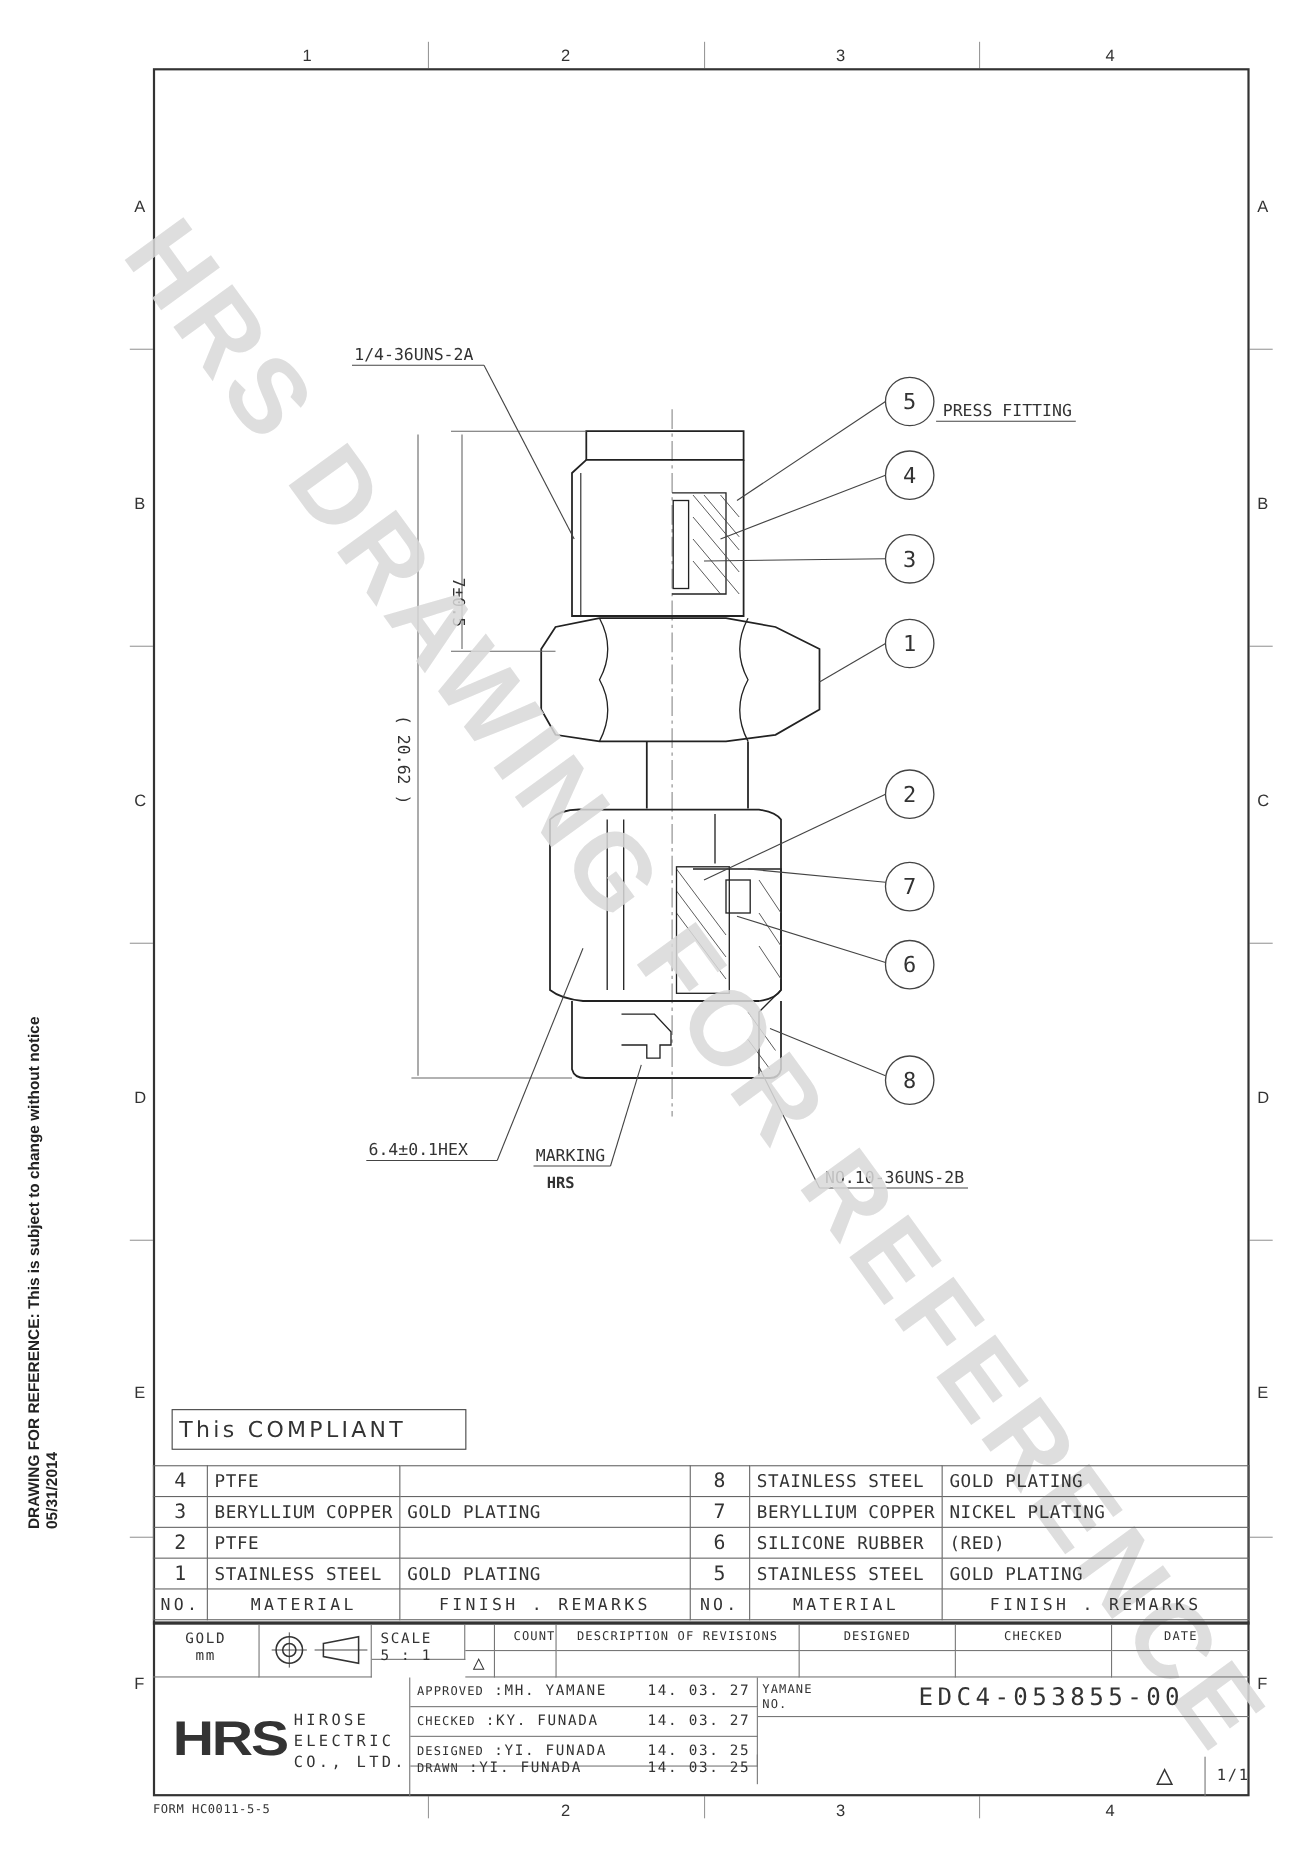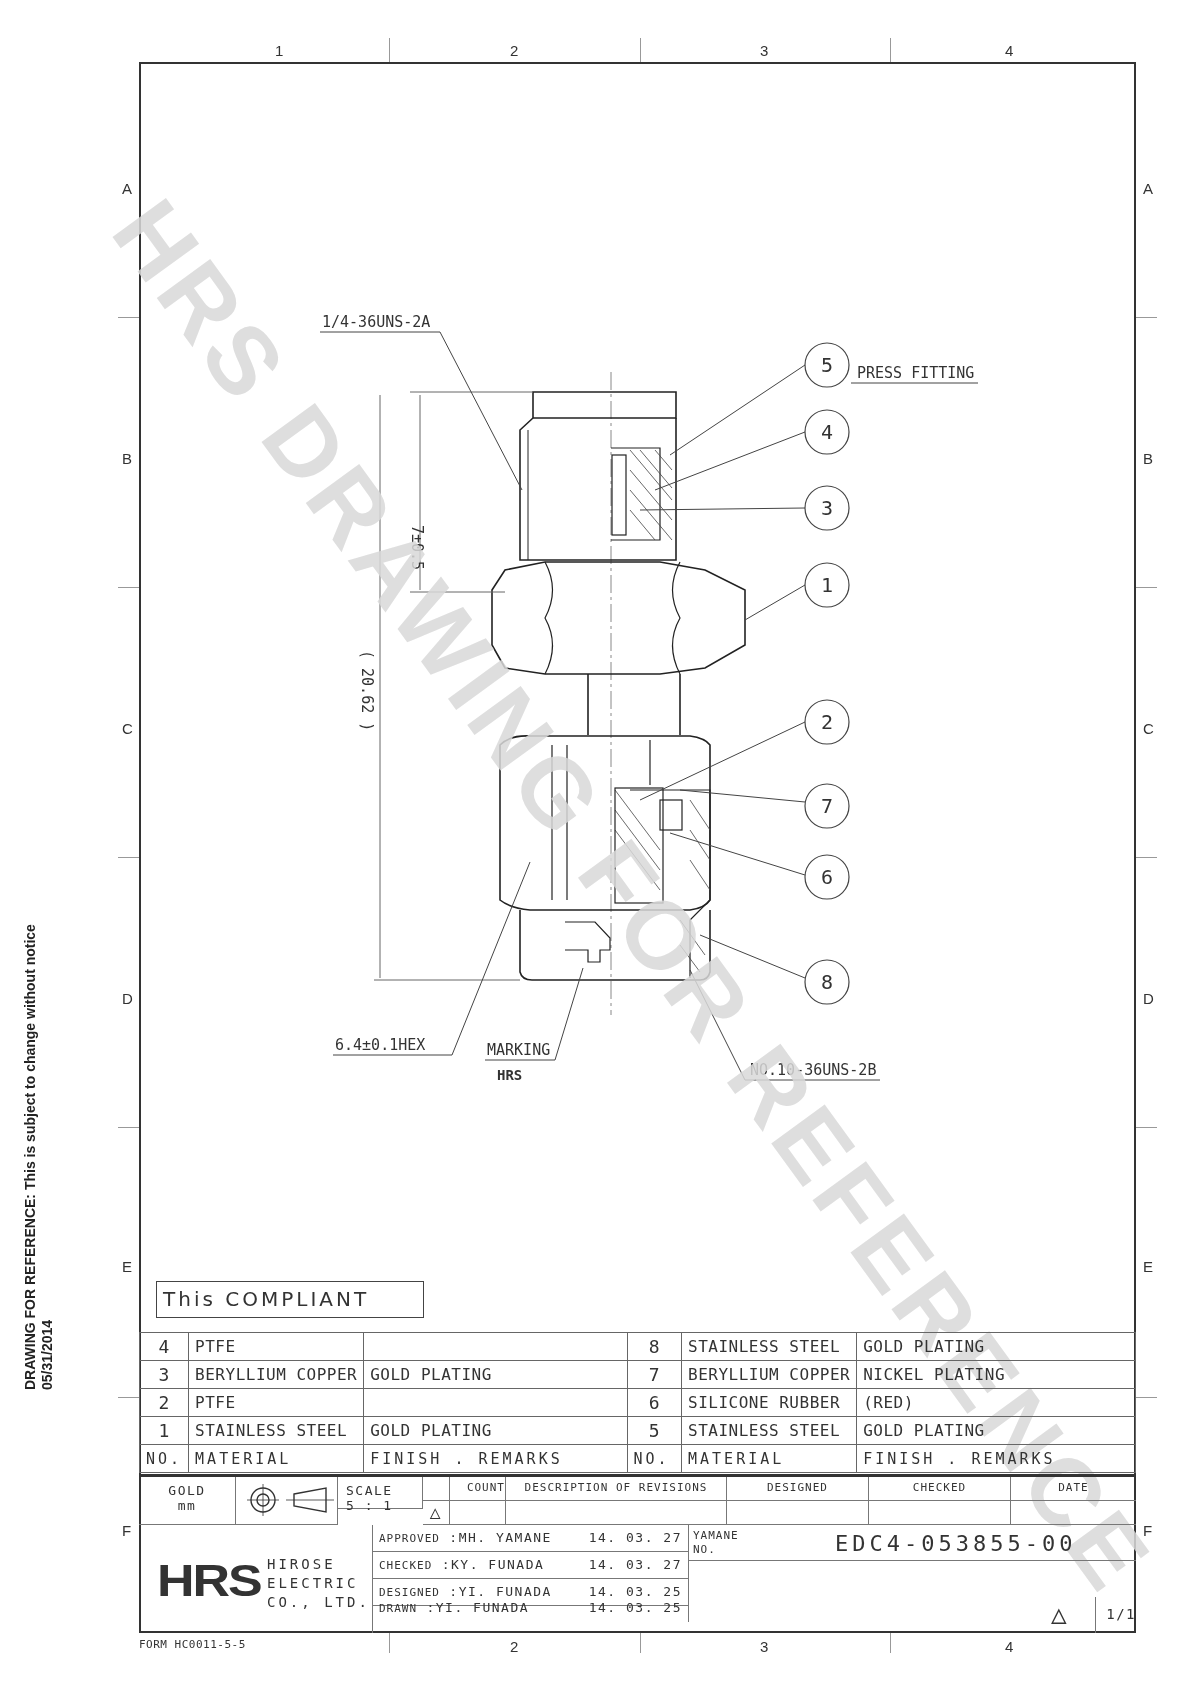--- a/index.html
+++ b/index.html
@@ -9,21 +9,21 @@
   .tick{position:absolute;background:#999;}
   .side-note{position:absolute;left:22px;top:1390px;transform:rotate(-90deg);transform-origin:left top;font-family:"Liberation Sans",sans-serif;font-weight:bold;font-size:14px;color:#222;white-space:nowrap;line-height:17px;}
   .watermark{position:absolute;left:180px;top:180px;font-family:"Liberation Sans",sans-serif;font-weight:bold;font-size:96px;color:#d9d9d9;transform:rotate(54deg);transform-origin:left top;white-space:nowrap;letter-spacing:6px;opacity:.85;pointer-events:none;}
   .drawing{position:absolute;left:139px;top:62px;width:997px;height:1210px;}
   .callout-text{font-family:"DejaVu Sans Mono",monospace;font-size:15px;fill:#333;}
   .rohs{position:absolute;left:156px;top:1281px;width:268px;height:37px;border:1.5px solid #444;box-sizing:border-box;font-family:"DejaVu Sans",sans-serif;font-size:20px;letter-spacing:3px;line-height:34px;padding-left:6px;color:#333;}
   table{border-collapse:collapse;}
   .bom{position:absolute;left:139px;top:1332px;width:997px;font-size:16px;}
   .bom td{border:1px solid #666;height:27px;padding:0 6px;white-space:nowrap;color:#333;letter-spacing:.5px;}
   .bom td.no{text-align:center;width:34px;font-size:18px;}
-  .bom tr.hdr td{letter-spacing:3px;font-size:15px;}
+  .bom tr.hdr td{text-align:center;letter-spacing:3px;font-size:15px;}
   .tb{position:absolute;left:139px;top:1474px;width:997px;height:159px;border-top:3px solid #333;box-sizing:border-box;}
   .cell{position:absolute;border-right:1px solid #777;border-bottom:1px solid #777;box-sizing:border-box;font-size:13px;letter-spacing:1.5px;color:#333;}
   .small{font-size:11px;letter-spacing:1px;}
   .big{font-size:22px;letter-spacing:4px;}
   .logo{position:absolute;font-family:"Liberation Sans",sans-serif;font-weight:bold;font-size:52px;letter-spacing:-2px;color:#333;transform:scaleY(.85);}
   .bottom-left{position:absolute;left:139px;top:1638px;font-size:11px;color:#333;letter-spacing:.5px;}
 </style>
 </head>
 <body>
 

